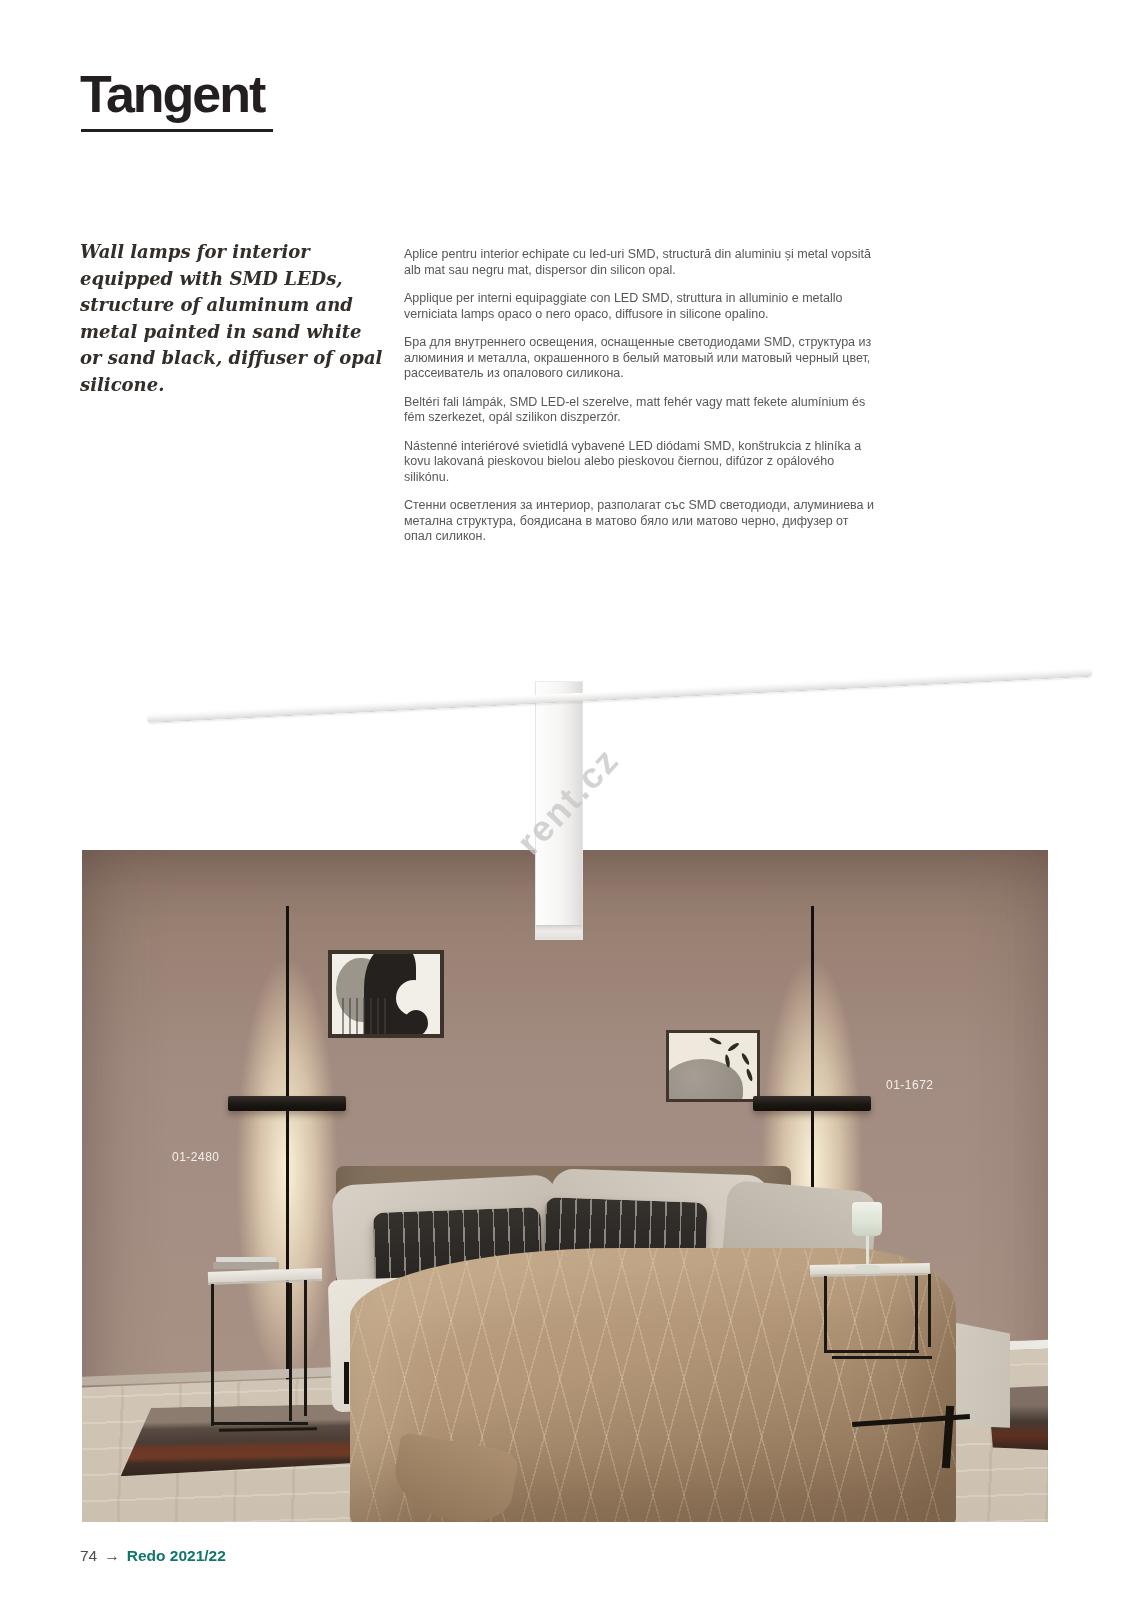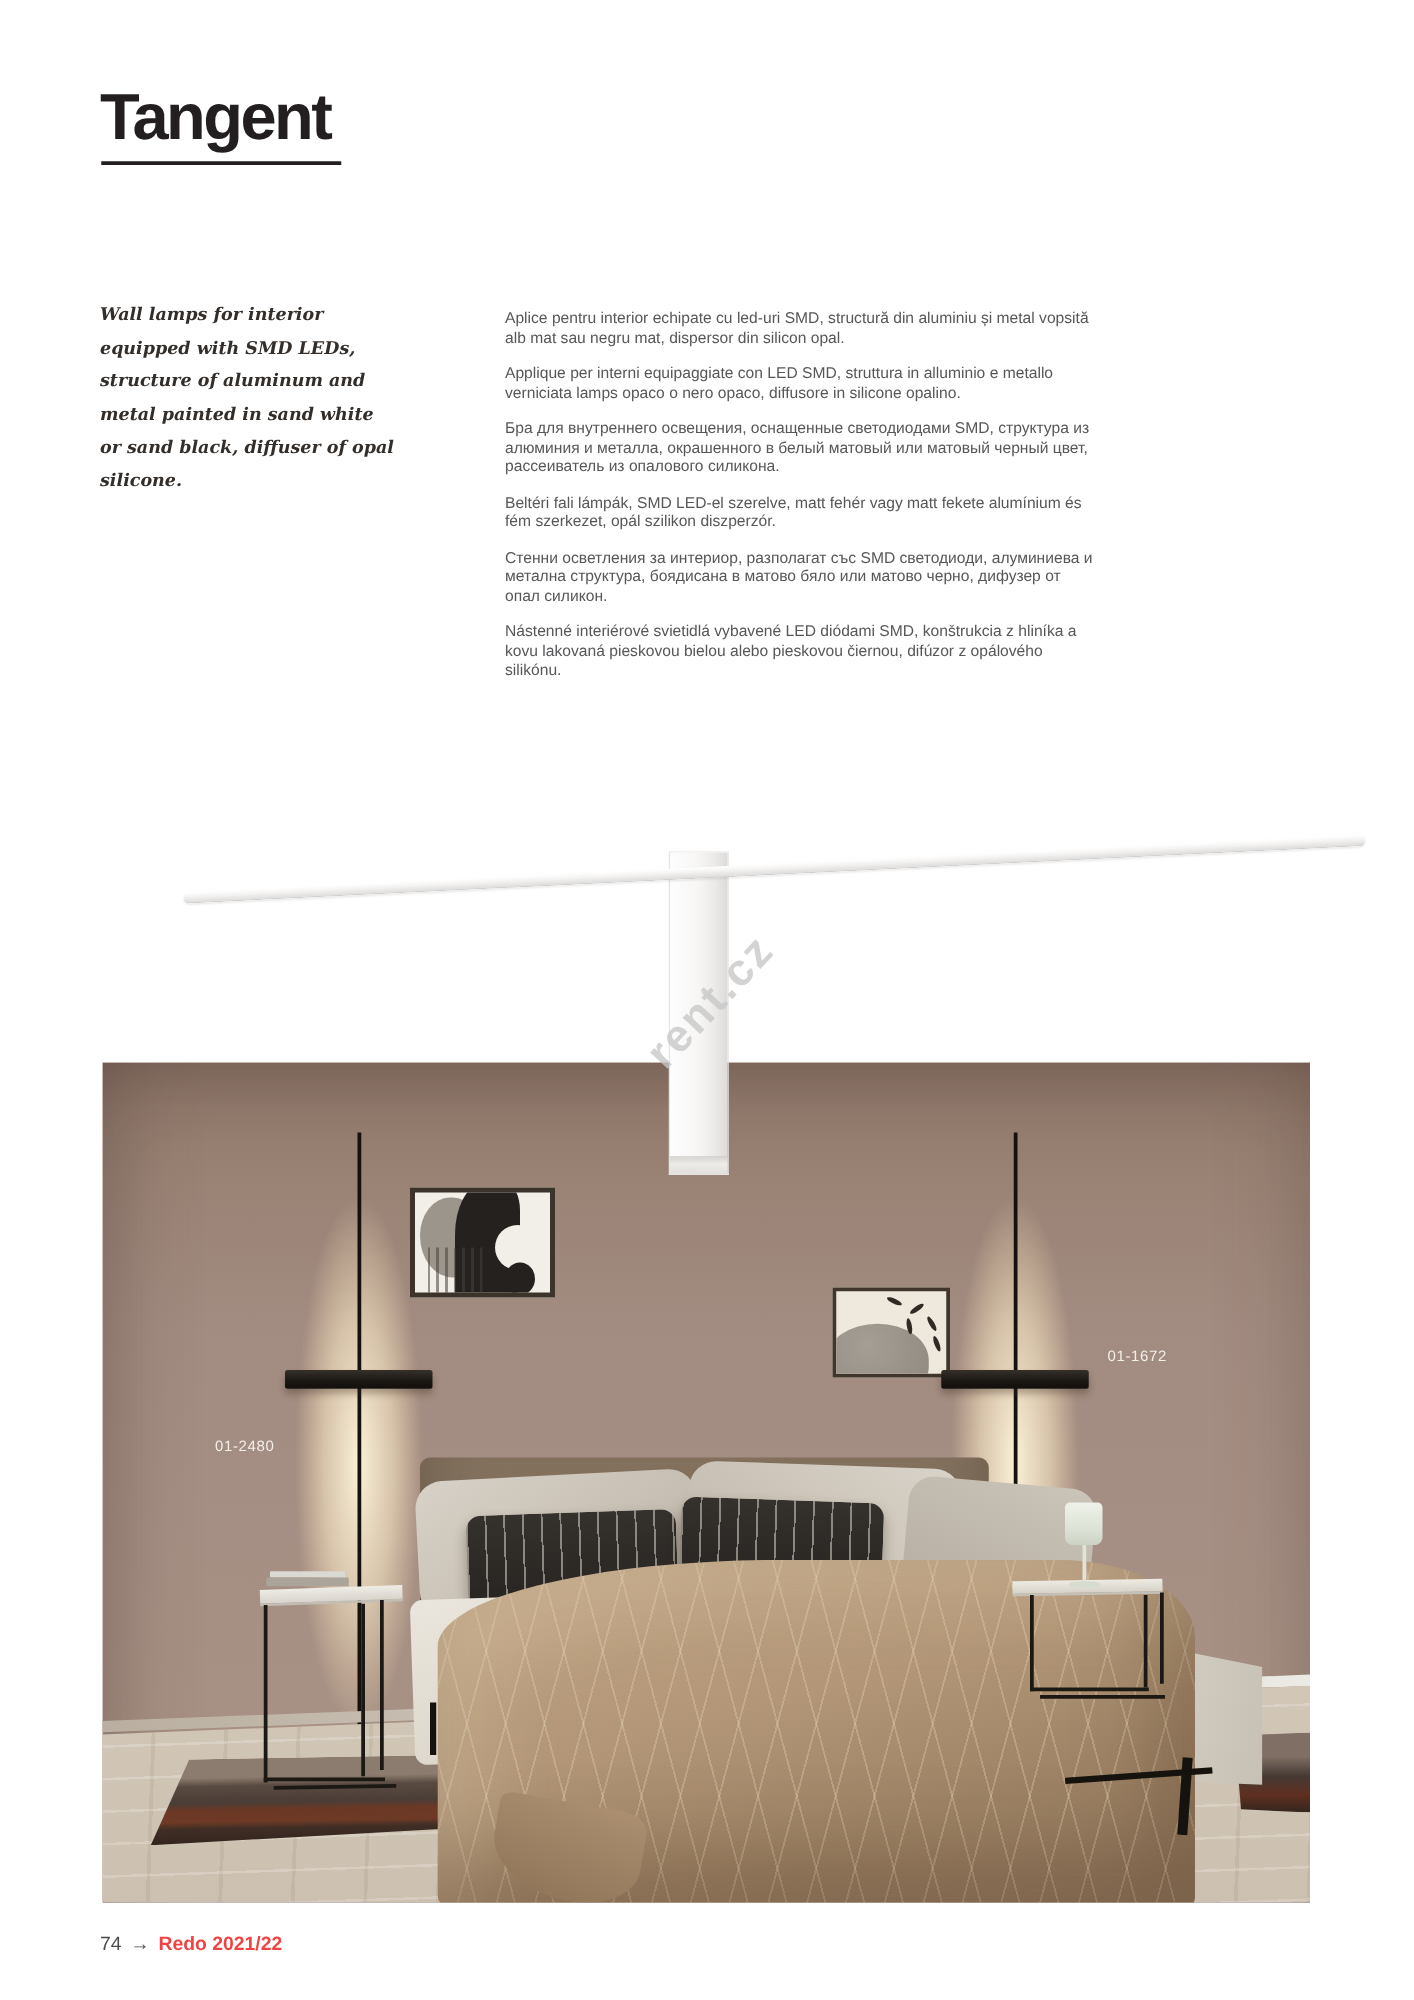--- a/index.html
+++ b/index.html
@@ -7,21 +7,21 @@
   .page { position:relative; width:1131px; height:1600px; background:#ffffff; overflow:hidden; }
 
   
   .title { position:absolute; left:80px; top:66px; font-size:52px; font-weight:bold;
            letter-spacing:-2px; color:#231f20; line-height:1.1; }
   .title-underline { position:absolute; left:81px; top:129px; width:192px; height:3px; background:#231f20; }
 
   
   .intro-en { position:absolute; left:80px; top:239px; width:330px;
               font-family:"DejaVu Serif", serif; font-style:italic; font-weight:bold;
-              font-size:14px; line-height:26.5px; color:#332e2a; white-space:pre-line; }
+              font-size:18px; line-height:26.5px; color:#332e2a; white-space:pre-line; }
   .translations { position:absolute; left:404px; top:247px; width:474px;
                   font-size:12.5px; line-height:15.5px; color:#57575a; }
   .translations p { margin:0 0 13px 0; }
 
   
   .pendant-post { position:absolute; left:535px; top:681px; width:48px; height:259px; z-index:2;
     background:linear-gradient(90deg,#fdfdfd 0%,#f7f6f5 50%,#eceae8 78%,#dddbd9 100%);
     border:1px solid #e6e4e2; border-top-color:#efedeb; }
   .pendant-post-cap { position:absolute; left:0; bottom:0; width:100%; height:14px;
     background:linear-gradient(180deg,#d9d7d4 0%,#ecebe8 40%,#e2e0dd 100%);
@@ -147,21 +147,21 @@
   .lamp-stem { left:784px; top:386px; width:3px; height:30px; background:#dfe3d8; }
   .lamp-base { left:773px; top:415px; width:25px; height:5px; border-radius:40%; background:#d6dcd0; }
 
   .photo-label { color:#f3f0ea; font-size:12px; letter-spacing:0.5px; }
   .label-left { left:90px; top:300px; }
   .label-right { left:804px; top:228px; }
 
   
   .footer { position:absolute; left:80px; top:1547px; font-size:15.5px; color:#4b4b4d;
     display:flex; align-items:baseline; gap:7px; }
-  .footer .catalog { font-weight:bold; color:#ef4444; }
+  .footer .catalog { font-weight:bold; color:#0f766e; }
 </style>
 </head>
 <body>
 
 <div class="page">
 
   <h1 class="title">Tangent</h1>
   <div class="title-underline"></div>
 
   <div class="intro-en">Wall lamps for interior
@@ -169,22 +169,22 @@
 structure of aluminum and
 metal painted in sand white
 or sand black, diffuser of opal
 silicone.</div>
 
   <div class="translations">
     <p>Aplice pentru interior echipate cu led-uri SMD, structură din aluminiu și metal vopsită alb mat sau negru mat, dispersor din silicon opal.</p>
     <p>Applique per interni equipaggiate con LED SMD, struttura in alluminio e metallo verniciata lamps opaco o nero opaco, diffusore in silicone opalino.</p>
     <p>Бра для внутреннего освещения, оснащенные светодиодами SMD, структура из алюминия и металла, окрашенного в белый матовый или матовый черный цвет, рассеиватель из опалового силикона.</p>
     <p>Beltéri fali lámpák, SMD LED-el szerelve, matt fehér vagy matt fekete alumínium és fém szerkezet, opál szilikon diszperzór.</p>
+    <p>Nástenné interiérové svietidlá vybavené LED diódami SMD, konštrukcia z hliníka a kovu lakovaná pieskovou bielou alebo pieskovou čiernou, difúzor z opálového silikónu.</p>
     <p>Стенни осветления за интериор, разполагат със SMD светодиоди, алуминиева и метална структура, боядисана в матово бяло или матово черно, дифузер от опал силикон.</p>
-    <p>Nástenné interiérové svietidlá vybavené LED diódami SMD, konštrukcia z hliníka a kovu lakovaná pieskovou bielou alebo pieskovou čiernou, difúzor z opálového silikónu.</p>
   </div>
 
   <div class="pendant-post">
     <div class="pendant-post-cap"></div>
   </div>
   <div class="led-bar"></div>
   <div class="watermark">
     <span>rent.cz</span>
   </div>
 

